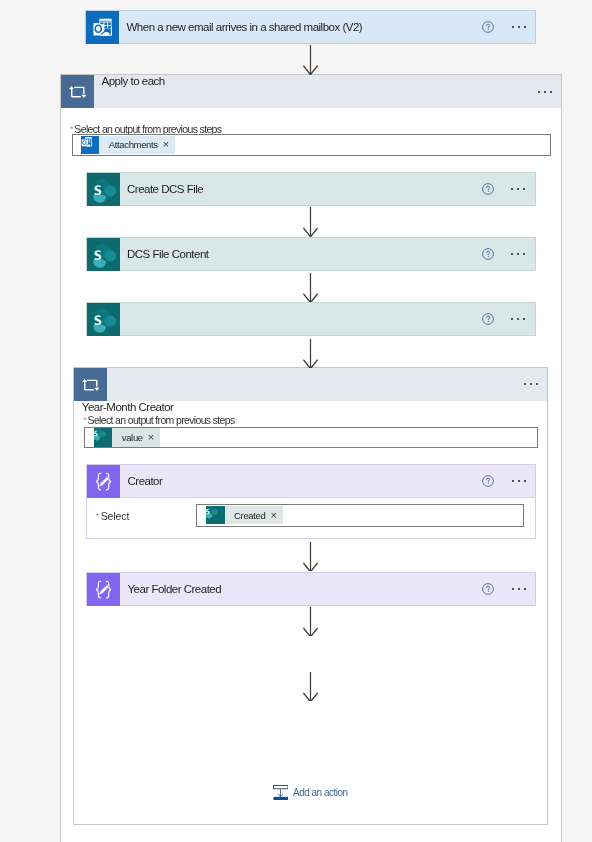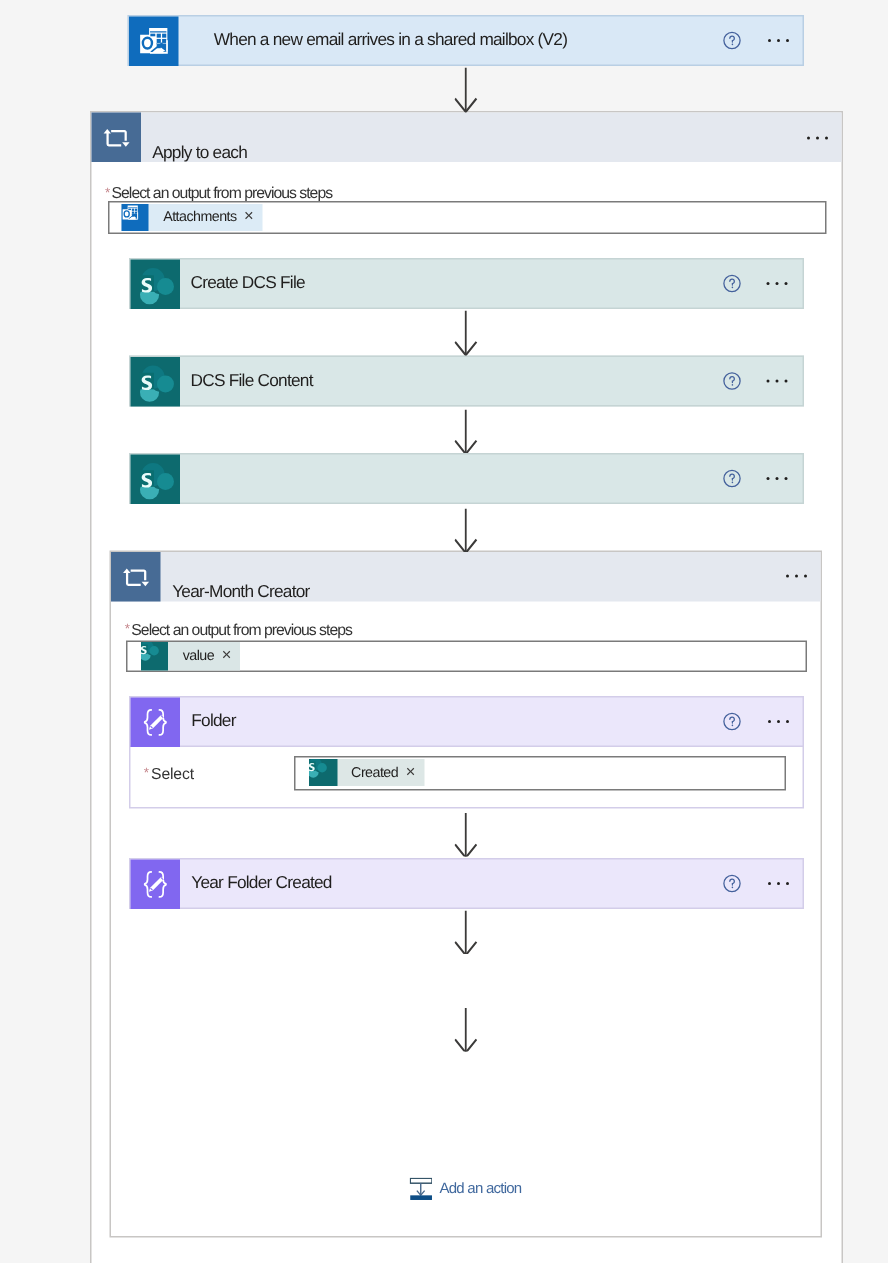--- a/index.html
+++ b/index.html
@@ -16,21 +16,21 @@
   .card .sp{flex:1 1 auto;}
   .helpbtn{width:16px;height:16px;position:absolute;right:39px;top:50%;margin-top:-8px;}
   .dots{width:14px;height:16px;position:absolute;right:9.5px;top:50%;margin-top:-8px;}
   .dots i{position:absolute;top:7px;width:2px;height:2px;border-radius:50%;background:#201f1e;}
   .dots i:nth-child(1){left:0}
   .dots i:nth-child(2){left:6px}
   .dots i:nth-child(3){left:12px}
 
   
   .scope{position:absolute;box-sizing:border-box;border:1px solid #c8c6c4;background:#ffffff;}
-  .scope-head{position:absolute;box-sizing:border-box;display:flex;align-items:flex-end;height:33px;}
+  .scope-head{position:absolute;box-sizing:border-box;display:flex;align-items:flex-start;height:33px;}
   .scope-head .ico{width:33px;height:33px;flex:0 0 33px;background:#476b95;position:relative;}
   .scope-head .title{font-size:11.5px;letter-spacing:-0.5px;color:#201f1e;margin-left:7.5px;white-space:nowrap;}
 
   .flabel{position:absolute;font-size:10.5px;letter-spacing:-0.65px;color:#333333;white-space:nowrap;}
   .flabel .req{color:#c4848a;margin-right:1.5px;font-size:9px;position:relative;top:-1px;}
   .fbox{position:absolute;box-sizing:border-box;border:1px solid #7a7a7a;background:#fff;}
 
   .chip{position:absolute;display:flex;align-items:center;height:18.4px;background:#dcebf6;justify-content:center;}
   .chip .cico{width:18.4px;height:18.4px;flex:0 0 18.4px;position:relative;}
   .chip .ctext{font-size:9.5px;letter-spacing:-0.35px;color:#201f1e;margin-left:9.5px;white-space:nowrap;}
@@ -116,21 +116,21 @@
     <rect x="0.5" y="0.5" width="14.5" height="3.3" fill="none" stroke="#2f4f63" stroke-width="0.95"></rect>
     <path d="M7.5 3.8 V11.7" stroke="#49698c" stroke-width="0.95" fill="none"></path>
     <path d="M5.2 9.1 7.5 11.8 9.8 9.1" stroke="#49698c" stroke-width="0.9" fill="none" stroke-linecap="square"></path>
     <rect x="0.5" y="11.9" width="14.5" height="3.1" fill="#0e4e86"></rect>
   </symbol>
  </defs>
 </svg>
 
 <div class="canvas">
 
-  <div class="card trigger" style="left:85px;top:10.3px;width:451px;height:33.4px;background:#d9e8f6;border-color:#b9cfe4;gap:16px;">
+  <div class="card trigger" style="left:85px;top:10.3px;width:451px;height:33.4px;background:#d9e8f6;border-color:#b9cfe4;">
     <span class="ico" style="background:#0f6cbd">
       <svg width="33" height="33">
           <use href="#i-outlook"></use>
         </svg></span>
     <span class="title">When a new email arrives in a shared mailbox (V2)</span>
     <span class="sp"></span>
     <span class="helpbtn"><svg width="16" height="16">
           <use href="#i-help"></use>
         </svg></span>
     <span class="dots">
@@ -204,21 +204,21 @@
           <use href="#i-help"></use>
         </svg></span>
     <span class="dots">
         <i></i>
         <i></i>
         <i></i>
       </span>
   </div>
 
   <div class="scope" style="left:73.3px;top:366.8px;width:475.2px;height:458.6px;"></div>
-  <div class="scope-head" style="left:74.3px;top:367.8px;width:473.2px;background:#e4e8ef;">
+  <div class="scope-head" style="left:74.3px;top:367.8px;width:473.2px;background:#e4e8ef;flex-direction:column;">
     <span class="ico"><svg width="33" height="33">
           <use href="#i-loop"></use>
         </svg></span>
     <span class="title">Year-Month Creator</span>
     <span class="sp" style="flex:1"></span>
     <span class="dots">
         <i></i>
         <i></i>
         <i></i>
       </span>
@@ -233,21 +233,21 @@
         </svg></span>
     <span class="ctext">value</span>
     <span class="cx">×</span>
   </div>
 
   <div class="compose-wrap" style="position:absolute;left:86px;top:464px;width:450px;height:75.4px;box-sizing:border-box;border:1px solid #d3cde9;background:#fff;"></div>
   <div class="card" style="left:86px;top:464px;width:450px;background:#ebe7fb;border-color:#d3cde9;">
     <span class="ico" style="background:#8167f0"><svg width="33" height="33">
           <use href="#i-compose"></use>
         </svg></span>
-    <span class="title">Folder</span>
+    <span class="title">Creator</span>
     <span class="sp" style="flex:1"></span>
     <span class="helpbtn"><svg width="16" height="16">
           <use href="#i-help"></use>
         </svg></span>
     <span class="dots">
         <i></i>
         <i></i>
         <i></i>
       </span>
   </div>

